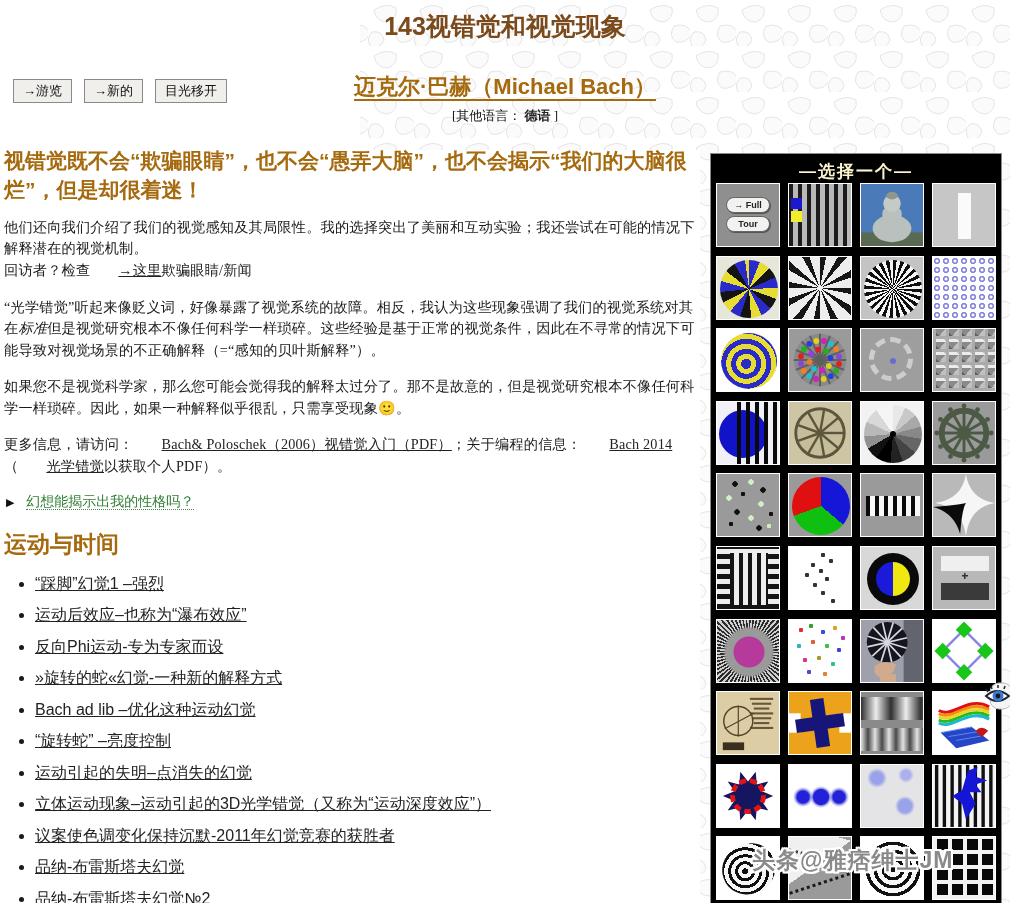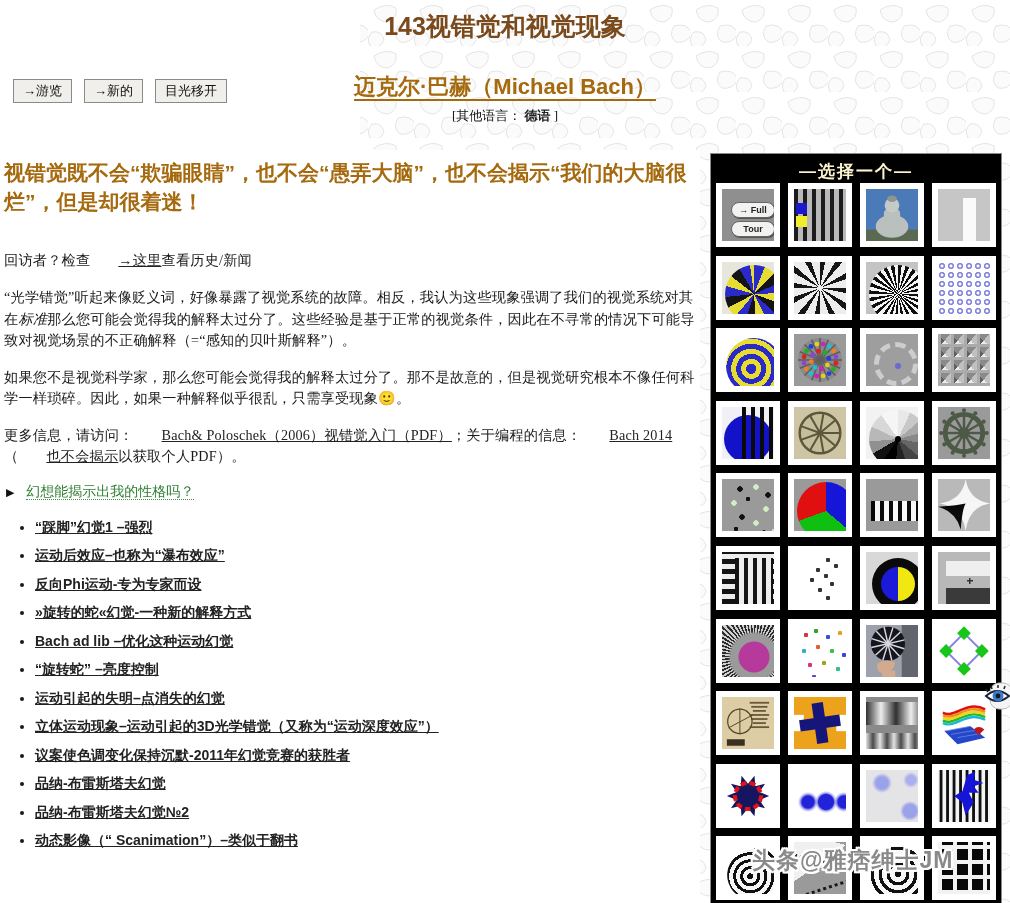--- a/index.html
+++ b/index.html
@@ -11,41 +11,41 @@
   .subtitle{left:0;top:72px;width:1010px;text-align:center;font-size:22px;font-weight:bold;}
   .subtitle a{color:#a5690e;text-decoration:underline;text-underline-offset:5px;cursor:pointer;}
   .langline{left:0;top:107px;width:1010px;text-align:center;font-size:13px;
             font-family:"Liberation Serif","DejaVu Serif",serif;color:#111;}
   .langline a{color:#222;font-weight:bold;cursor:pointer;}
   .btns{left:13px;top:79px;display:flex;gap:12px;}
   .btns button{font-size:13px;padding:2px 9px;background:#f0efec;border:1px solid #8a8a8a;
                color:#111;font-family:inherit;cursor:pointer;}
   
   .main{left:4px;top:146px;width:702px;}
-  .main h1{font-size:21px;line-height:1.4;margin:12px 0 12px 0;color:#a5690e;font-weight:bold;}
+  .main h1{font-size:21px;line-height:1.4;margin:0 0 12px 0;color:#a5690e;font-weight:bold;}
   .main p{font-size:14.2px;line-height:1.52;margin:0 0 15px 0;
           font-family:"Liberation Serif","DejaVu Serif",serif;letter-spacing:.2px;}
   .main p .lnk, .main p a{color:#222;text-decoration:underline;cursor:pointer;margin-left:28px;}
   .main .it{font-style:italic;}
   .main .emo{color:#e8b10a;}
   .disclosure{margin:2px 0 18px 2px;font-size:14px;}
   .disclosure .tri{color:#111;font-size:11px;margin-right:8px;}
   .disclosure a{color:#2f7d32;text-decoration:none;border-bottom:1px dotted #4a8a4a;cursor:pointer;}
   .main h2{font-size:23px;margin:6px 0 14px 0;color:#a5690e;font-weight:bold;}
   .main ul{margin:0;padding-left:31px;}
-  .main li{margin-bottom:10.5px;font-size:14px;font-weight:bold;}
+  .main li{margin-bottom:10.5px;font-size:16px;}
   .main li a{color:#222;text-decoration:underline;cursor:pointer;}
   
   .sidebar{left:710px;top:153px;width:292px;height:794px;background:#000000;z-index:2;
            box-shadow:inset 0 0 0 1px #8b8b8b;}
   .sb-header{text-align:center;color:#fbf4cf;font-size:17px;font-weight:bold;
              letter-spacing:2px;padding-top:7px;}
   .grid{position:absolute;left:6px;top:30px;display:grid;
         grid-template-columns:repeat(4,64px);grid-auto-rows:64px;gap:8.6px 8px;}
-  .thumb{position:relative;width:64px;height:64px;box-sizing:border-box;border:6px solid #ffffff;
+  .thumb{position:relative;width:64px;height:64px;box-sizing:border-box;border:1px solid #ffffff;
          background:#fff;overflow:hidden;cursor:pointer;}
   .thumb svg{position:absolute;inset:0;width:100%;height:100%;display:block;}
   .thumb::before,.thumb::after{content:"";position:absolute;}
   .pill{position:absolute;left:9px;width:42px;height:14px;line-height:14px;background:#f2f2f0;
         border:1px solid #666;border-radius:8px;font-size:9px;font-weight:bold;text-align:center;
         color:#222;box-shadow:1px 1px 0 #555;}
   .p0{top:13px}.p1{top:32px}
   .t-fulltour{background:#8f8f8f;}
   .t-gby{background:repeating-linear-gradient(90deg,#1c1c1c 0 4px,#b9b9b9 4px 9px);}
   .t-gby::before{left:2px;top:14px;width:11px;height:11px;background:#1a1acc;}
@@ -215,28 +215,29 @@
 </div>
 
 <div class="layer btns">
   <button>→游览</button>
   <button>→新的</button>
   <button>目光移开</button>
 </div>
 
 <div class="layer main">
   <h1>视错觉既不会“欺骗眼睛”，也不会“愚弄大脑”，也不会揭示“我们的大脑很烂”，但是却很着迷！</h1>
-  <p><br><span>回访者？检查</span><a class="lnk">→这里</a><span>查看历史/新闻</span></p>
-  <p><span>“光学错觉”听起来像贬义词，好像暴露了视觉系统的故障。相反，我认为这些现象强调了我们的视觉系统对其在</span><span class="it">标准</span><span>那么您可能会觉得我的解释太过分了。这些经验是基于正常的视觉条件，因此在不寻常的情况下可能导致对视觉场景的不正确解释（=“感知的贝叶斯解释”）。</span></p>
+  <p><span>他们还向我们介绍了我们的视觉感知及其局限性。我的选择突出了美丽和互动实验；我还尝试在可能的情况下解释潜在的视觉机制。</span><br><span>回访者？检查</span><a class="lnk">→这里</a><span>欺骗眼睛/新闻</span></p>
+  <p><span>“光学错觉”听起来像贬义词，好像暴露了视觉系统的故障。相反，我认为这些现象强调了我们的视觉系统对其在</span><span class="it">标准</span><span>但是视觉研究根本不像任何科学一样琐碎。这些经验是基于正常的视觉条件，因此在不寻常的情况下可能导致对视觉场景的不正确解释（=“感知的贝叶斯解释”）。</span></p>
   <p><span>如果您不是视觉科学家，那么您可能会觉得我的解释太过分了。那不是故意的，但是视觉研究根本不像任何科学一样琐碎。因此，如果一种解释似乎很乱，只需享受现象</span><span class="emo">🙂</span><span>。</span></p>
-  <p><span>更多信息，请访问：</span><a class="lnk">Bach&amp; Poloschek（2006）视错觉入门（PDF）</a><span>；关于编程的信息：</span><a class="lnk">Bach 2014</a><span>（</span><a class="lnk">也不会揭示</a><span>以获取个人PDF）。</span></p>
+  <p><span>更多信息，请访问：</span><a class="lnk">Bach&amp; Poloschek（2006）视错觉入门（PDF）</a><span>；关于编程的信息：</span><a class="lnk">Bach 2014</a><span>（</span><a class="lnk">光学错觉</a><span>以获取个人PDF）。</span></p>
   <div class="disclosure">
     <span class="tri">▶</span>
     <a>幻想能揭示出我的性格吗？</a>
   </div>
+  <h2>运动与时间</h2>
   <ul>
       <li><a>“踩脚”幻觉1 –强烈</a></li>
       <li><a>运动后效应–也称为“瀑布效应”</a></li>
       <li><a>反向Phi运动-专为专家而设</a></li>
       <li><a>»旋转的蛇«幻觉-一种新的解释方式</a></li>
       <li><a>Bach ad lib –优化这种运动幻觉</a></li>
       <li><a>“旋转蛇” –亮度控制</a></li>
       <li><a>运动引起的失明–点消失的幻觉</a></li>
       <li><a>立体运动现象–运动引起的3D光学错觉（又称为“运动深度效应”）</a></li>
       <li><a>议案使色调变化保持沉默-2011年幻觉竞赛的获胜者</a></li>

